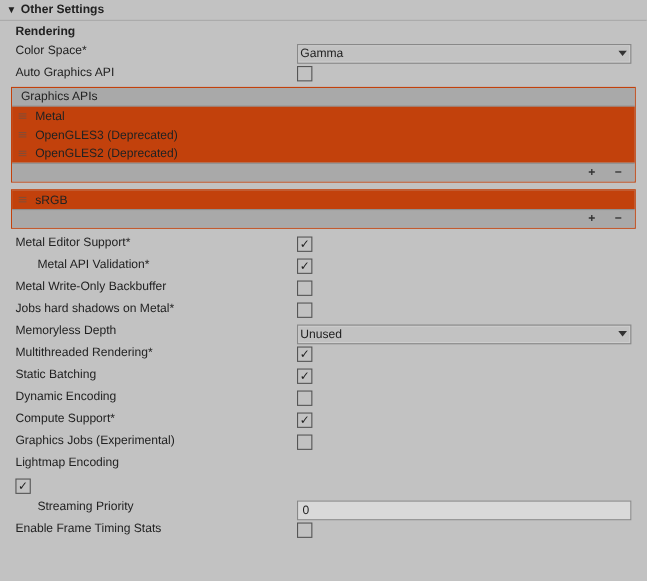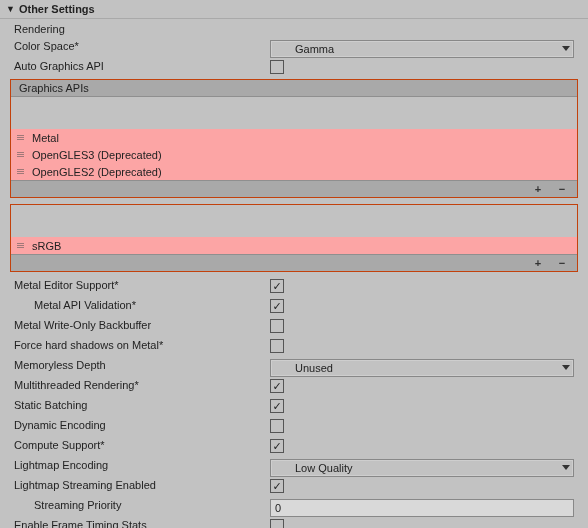--- a/index.html
+++ b/index.html
@@ -1,39 +1,39 @@
 <!DOCTYPE html>
 <html><head>
 <meta charset="utf-8">
 <style>
   html,body{margin:0;padding:0;font-family:Arial,Helvetica,sans-serif;font-size:11px;color:#222;background:#c2c2c2;}
   .panel{width:588px;box-sizing:border-box;}
   
   .section-header{background:#c2c2c2;border-bottom:1px solid #a9a9a9;padding:3px 6px;display:flex;align-items:center;font-weight:bold;}
   .section-header .tri{display:inline-block;margin-right:4px;font-size:9px;}
   .inner{padding:0 6px 6px 6px;}
-  .subhead{font-weight:normal;padding:4px 8px;}
+  .subhead{font-weight:bold;padding:4px 8px;}
   
   .row{display:flex;height:18px;padding:1px 8px;}
   .row .label{width:256px;box-sizing:border-box;padding-left:0;}
   .row.indent1 .label{padding-left:20px;}
   .row .field{flex:1;}
   
-  .dropdown{position:relative;height:16px;line-height:16px;padding:0 16px 0 24px;border:1px solid #888;background:#c2c2c2;box-shadow:inset 0 0 0 1px rgba(255,255,255,0.2);}
+  .dropdown{position:relative;height:16px;line-height:16px;padding:0 16px 0 2px;border:1px solid #888;background:#c2c2c2;box-shadow:inset 0 0 0 1px rgba(255,255,255,0.2);}
   .dropdown .chev{position:absolute;right:3px;top:50%;transform:translateY(-50%);}
   .chev svg{display:block;}
   
   .chk{width:12px;height:12px;border:1px solid #555;background:#c2c2c2;display:inline-flex;align-items:center;justify-content:center;}
   .chk.on::after{content:"✓";font-size:11px;line-height:1;color:#222;position:relative;top:0;}
   
   .textfield{height:16px;line-height:16px;padding:0 4px;border:1px solid #888;background:#d9d9d9;color:#222;}
   
   .list-block{margin:0 4px 6px 4px;border:1px solid #c2410c;}
   .list-title{background:#a9a9a9;padding:2px 8px;border-bottom:1px solid #8f8f8f;}
-  .list-body{background:#fca5a5;margin-top:32px;}
+  .list-body{background:#c2410c;}
   .list-item{display:flex;align-items:center;padding:1px 6px;height:15px;}
   .drag-handle{display:inline-flex;flex-direction:column;gap:1px;margin-right:8px;opacity:0.55;}
   .drag-handle span{display:block;width:7px;height:1px;background:#555;}
   .list-footer{height:16px;background:#a9a9a9;border-top:1px solid #8f8f8f;display:flex;justify-content:flex-end;align-items:center;padding:0 8px;gap:10px;}
   .list-footer .btn{width:14px;height:14px;display:inline-flex;align-items:center;justify-content:center;font-weight:bold;color:#333;cursor:pointer;}
 </style>
 </head>
 <body>
 
 <div class="panel">
@@ -122,21 +122,21 @@
     </div>
     <div class="row indent1">
       <div class="label">Metal API Validation*</div>
       <div class="field"><span class="chk on"></span></div>
     </div>
     <div class="row">
       <div class="label">Metal Write-Only Backbuffer</div>
       <div class="field"><span class="chk"></span></div>
     </div>
     <div class="row">
-      <div class="label">Force hard shadows on Metal*</div>
+      <div class="label">Jobs hard shadows on Metal*</div>
       <div class="field"><span class="chk"></span></div>
     </div>
 
     <div class="row">
       <div class="label">Memoryless Depth</div>
       <div class="field">
         <div class="dropdown">
           <span>Unused</span>
           <span class="chev">
               <svg width="8" height="6">
@@ -156,37 +156,30 @@
       <div class="field"><span class="chk on"></span></div>
     </div>
     <div class="row">
       <div class="label">Dynamic Encoding</div>
       <div class="field"><span class="chk"></span></div>
     </div>
     <div class="row">
       <div class="label">Compute Support*</div>
       <div class="field"><span class="chk on"></span></div>
     </div>
+    <div class="row">
+      <div class="label">Graphics Jobs (Experimental)</div>
+      <div class="field"><span class="chk"></span></div>
+    </div>
 
     <div class="row">
       <div class="label">Lightmap Encoding</div>
-      <div class="field">
-        <div class="dropdown">
-          <span>Low Quality</span>
-          <span class="chev">
-              <svg width="8" height="6">
-                <path d="M0 0 L8 0 L4 5 Z" fill="#333"></path>
-              </svg>
-            </span>
-        </div>
-      </div>
     </div>
 
     <div class="row">
-      <div class="label">Lightmap Streaming Enabled</div>
       <div class="field"><span class="chk on"></span></div>
     </div>
 
     <div class="row indent1">
       <div class="label">Streaming Priority</div>
       <div class="field">
         <div class="textfield">
           <span>0</span>
         </div>
       </div>

